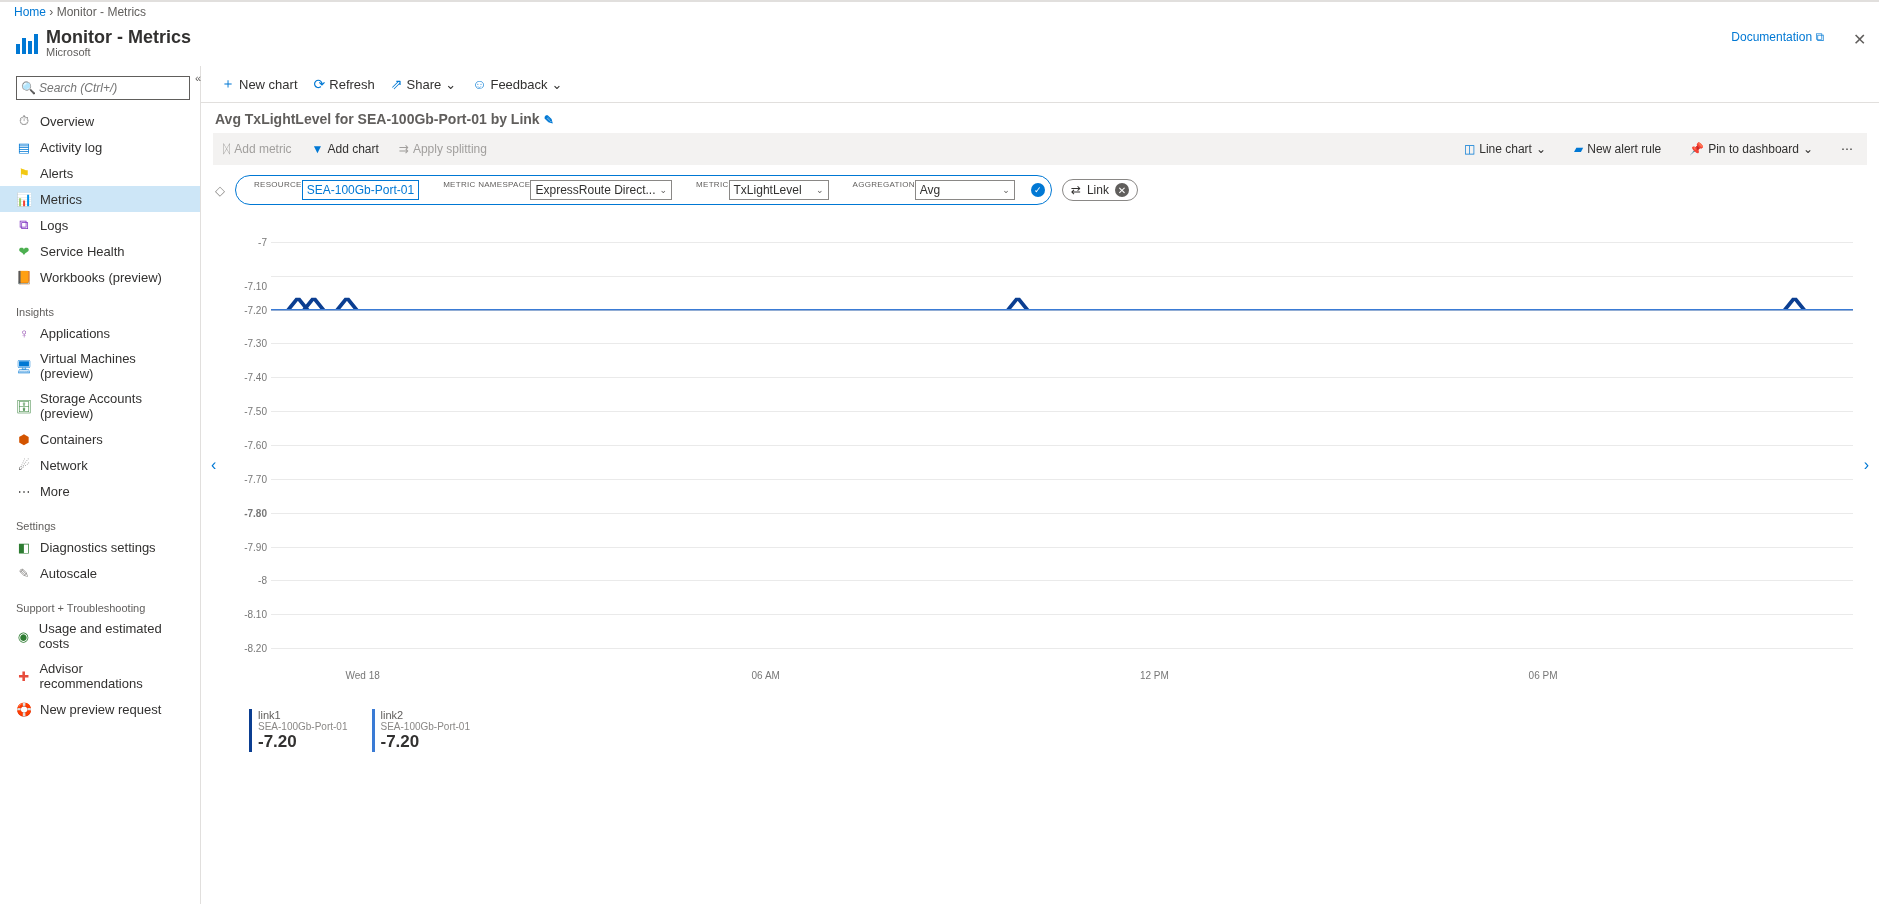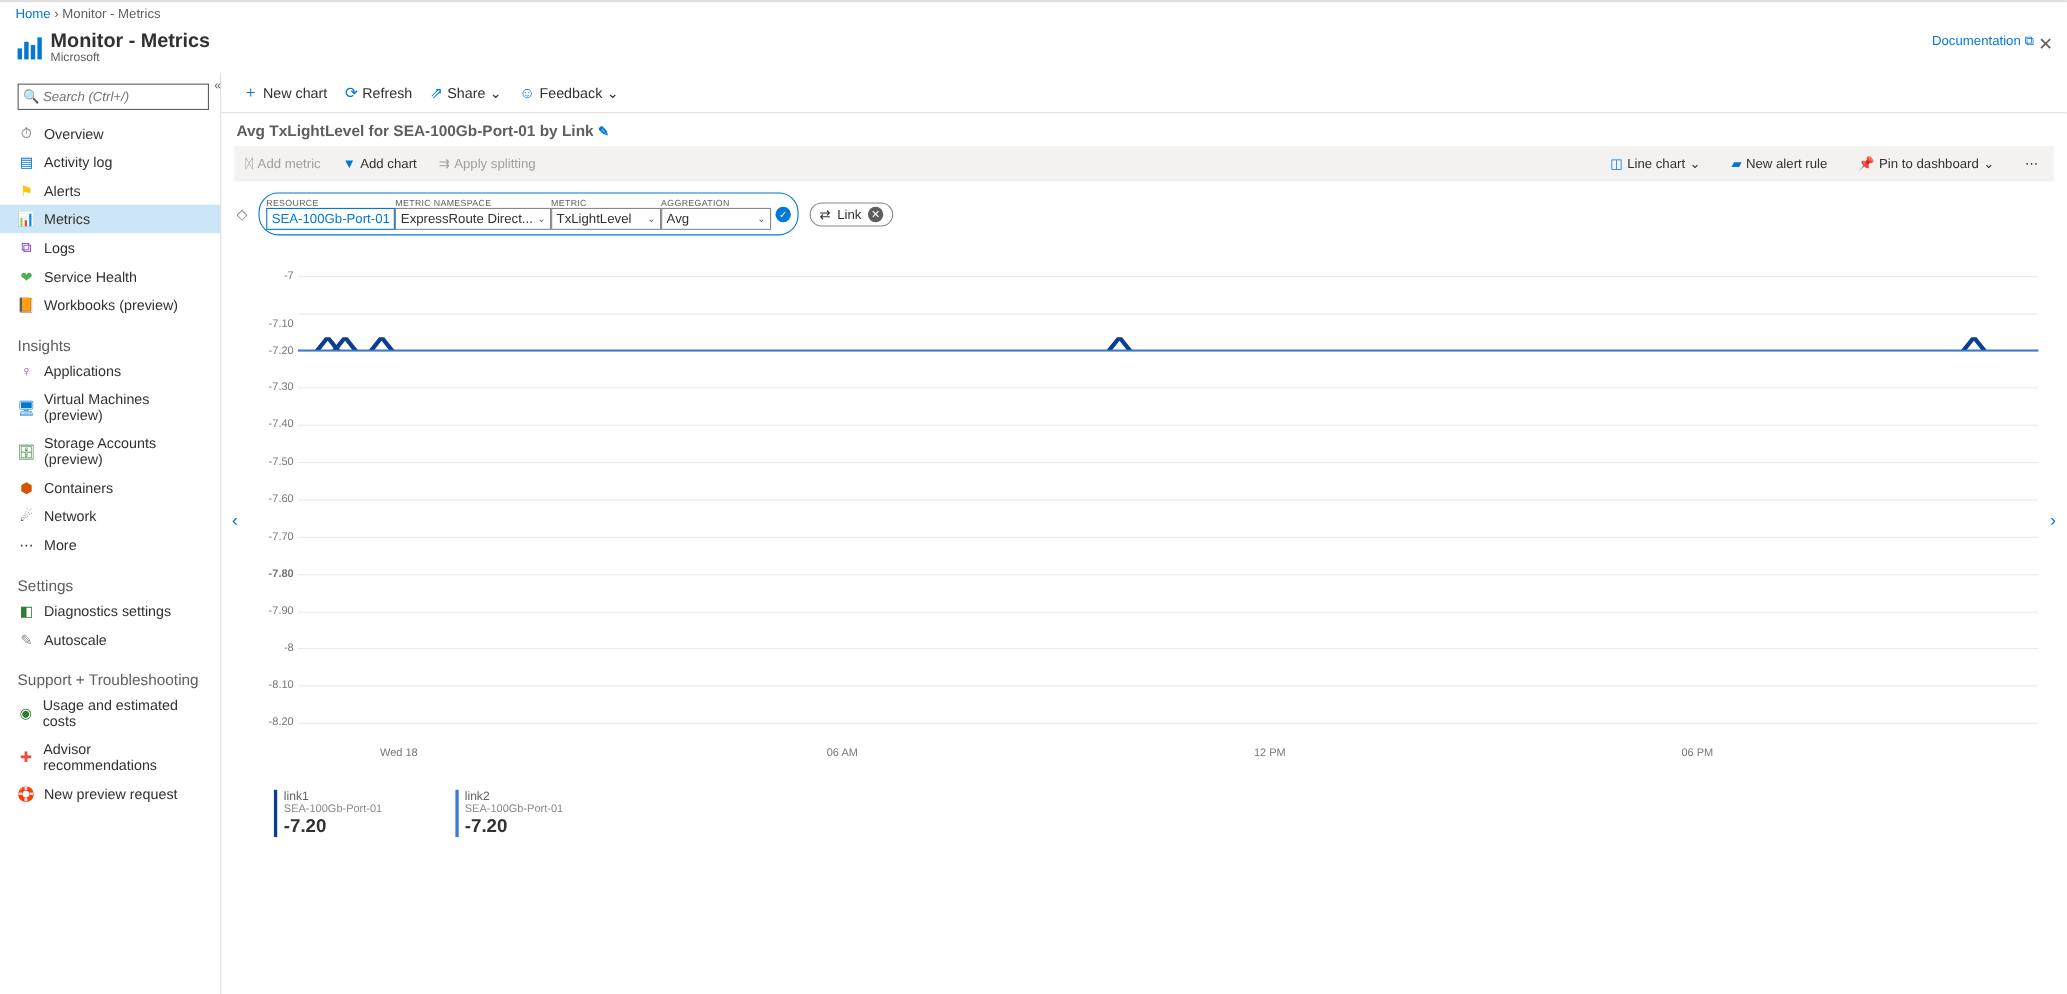--- a/index.html
+++ b/index.html
@@ -4,49 +4,49 @@
 <style>
 html,body{margin:0;padding:0;font-family:"Segoe UI",Arial,sans-serif;font-size:13px;color:#323130;background:#fff;width:1879px;height:904px;overflow:hidden}
 *{box-sizing:border-box}
 a{color:#0078d4;text-decoration:none}
 .breadcrumb{padding:3px 14px;font-size:12px;color:#605e5c;border-top:2px solid #e1dfdd}
 .breadcrumb a{color:#0078d4}
 .header{display:flex;align-items:center;padding:5px 14px 8px 14px;position:relative}
 .header .logo{width:26px;height:26px;margin-right:6px}
 .header .title{font-size:18px;font-weight:600;color:#323130}
 .header .sub{font-size:11px;color:#605e5c;margin-top:-2px}
-.header-right{position:absolute;right:12px;top:8px;display:flex;align-items:center;gap:4px;font-size:12px}
+.header-right{position:absolute;right:12px;top:8px;display:flex;align-items:center;gap:29px;font-size:12px}
 .header-right .doc{color:#0078d4}
 .close-x{width:14px;height:14px;display:inline-block;font-size:16px;color:#605e5c;cursor:pointer}
 .body{display:flex;height:calc(100% - 60px)}
 .sidebar{width:201px;border-right:1px solid #e1dfdd;padding-top:6px;position:relative}
 .collapse{position:absolute;top:6px;right:-1px;font-size:11px;color:#605e5c;cursor:pointer}
 .search{margin:4px 10px 8px 16px;position:relative}
 .search input{width:100%;height:24px;padding:2px 6px 2px 22px;font-size:12px;font-style:italic;border:1px solid #605e5c;background:#fff}
 .search .icon{position:absolute;left:5px;top:5px;color:#605e5c;font-size:12px}
 .nav-group{margin-top:12px}
-.nav-label{padding:4px 16px 2px 16px;font-size:14px;color:#605e5c}
+.nav-label{padding:4px 16px 2px 16px;font-size:11px;color:#605e5c}
 .nav-item{display:flex;align-items:center;gap:8px;padding:5px 16px;font-size:13px;color:#323130;cursor:pointer}
 .nav-item.active{background:#cde6f7}
 .nav-item .ic{width:16px;height:16px;display:inline-flex;align-items:center;justify-content:center;font-size:13px}
 .main{flex:1;position:relative}
 .toolbar{display:flex;align-items:center;padding:6px 12px;border-bottom:1px solid #e1dfdd;font-size:13px}
 .tbtn{display:flex;align-items:center;gap:4px;padding:3px 8px;cursor:pointer;color:#323130}
 .tbtn .ic{color:#0078d4;font-size:14px}
 .time-range{position:absolute;right:14px;top:8px;border:1px solid #8a8886;border-radius:2px;padding:3px 10px;font-size:12px;color:#323130}
 .chart-title{padding:8px 14px 6px 14px;font-size:14px;font-weight:700;color:#605e5c}
 .edit-ic{color:#0078d4;margin-left:4px;font-size:12px}
 .optbar{display:flex;align-items:center;margin:0 12px;background:#f3f2f1;height:32px;font-size:12px;position:relative}
 .obt{display:flex;align-items:center;gap:4px;padding:0 10px;cursor:pointer}
 .obt.dis{color:#a19f9d}
 .obt .ic{color:#0078d4}
 .opt-right{position:absolute;right:4px;display:flex;align-items:center;gap:8px}
 .pills{display:flex;align-items:center;gap:10px;padding:10px 14px}
 .pillgroup{display:flex;align-items:center;border:1px solid #0078d4;border-radius:18px;padding:4px 6px 4px 6px;position:relative}
-.pcol{display:flex;flex-direction:column;margin:0 0}
+.pcol{display:flex;flex-direction:row;margin:0 12px}
 .plabel{font-size:8px;letter-spacing:.3px;color:#605e5c;text-transform:uppercase}
 .pval{font-size:12px;border:1px solid #8a8886;padding:2px 4px;min-width:90px;display:flex;align-items:center;justify-content:space-between;gap:4px}
 .pval.link{color:#0078d4;border-color:#0078d4}
 .pval .chev{font-size:9px;color:#605e5c}
 .okdot{width:14px;height:14px;border-radius:50%;background:#0078d4;color:#fff;font-size:9px;display:flex;align-items:center;justify-content:center;margin-left:4px}
 .splitpill{border:1px solid #8a8886;border-radius:14px;padding:3px 8px;display:flex;align-items:center;gap:6px;font-size:12px}
 .splitpill .x{background:#605e5c;color:#fff;border-radius:50%;width:14px;height:14px;font-size:10px;display:flex;align-items:center;justify-content:center}
 .chart-wrap{position:relative;margin:10px 14px 0 14px;height:480px}
 .navarrow{position:absolute;top:50%;transform:translateY(-50%);color:#0078d4;font-size:16px;cursor:pointer}
 .navarrow.left{left:-4px}
@@ -336,20 +336,20 @@
             </svg></div>
         </div>
     </div>
 
     <div class="legend" id="legend">
         <div class="litem" style="border-color: rgb(11, 62, 145);">
           <div class="ln">link1</div>
           <div class="lr">SEA-100Gb-Port-01</div>
           <div class="lv">-7.20</div>
         </div>
-        <div class="litem" style="border-color: rgb(58, 123, 213); margin-left: 42px;">
+        <div class="litem" style="border-color: rgb(58, 123, 213);">
           <div class="ln">link2</div>
           <div class="lr">SEA-100Gb-Port-01</div>
           <div class="lv">-7.20</div>
         </div>
       </div>
   </div>
 </div>
 
 </body></html>

